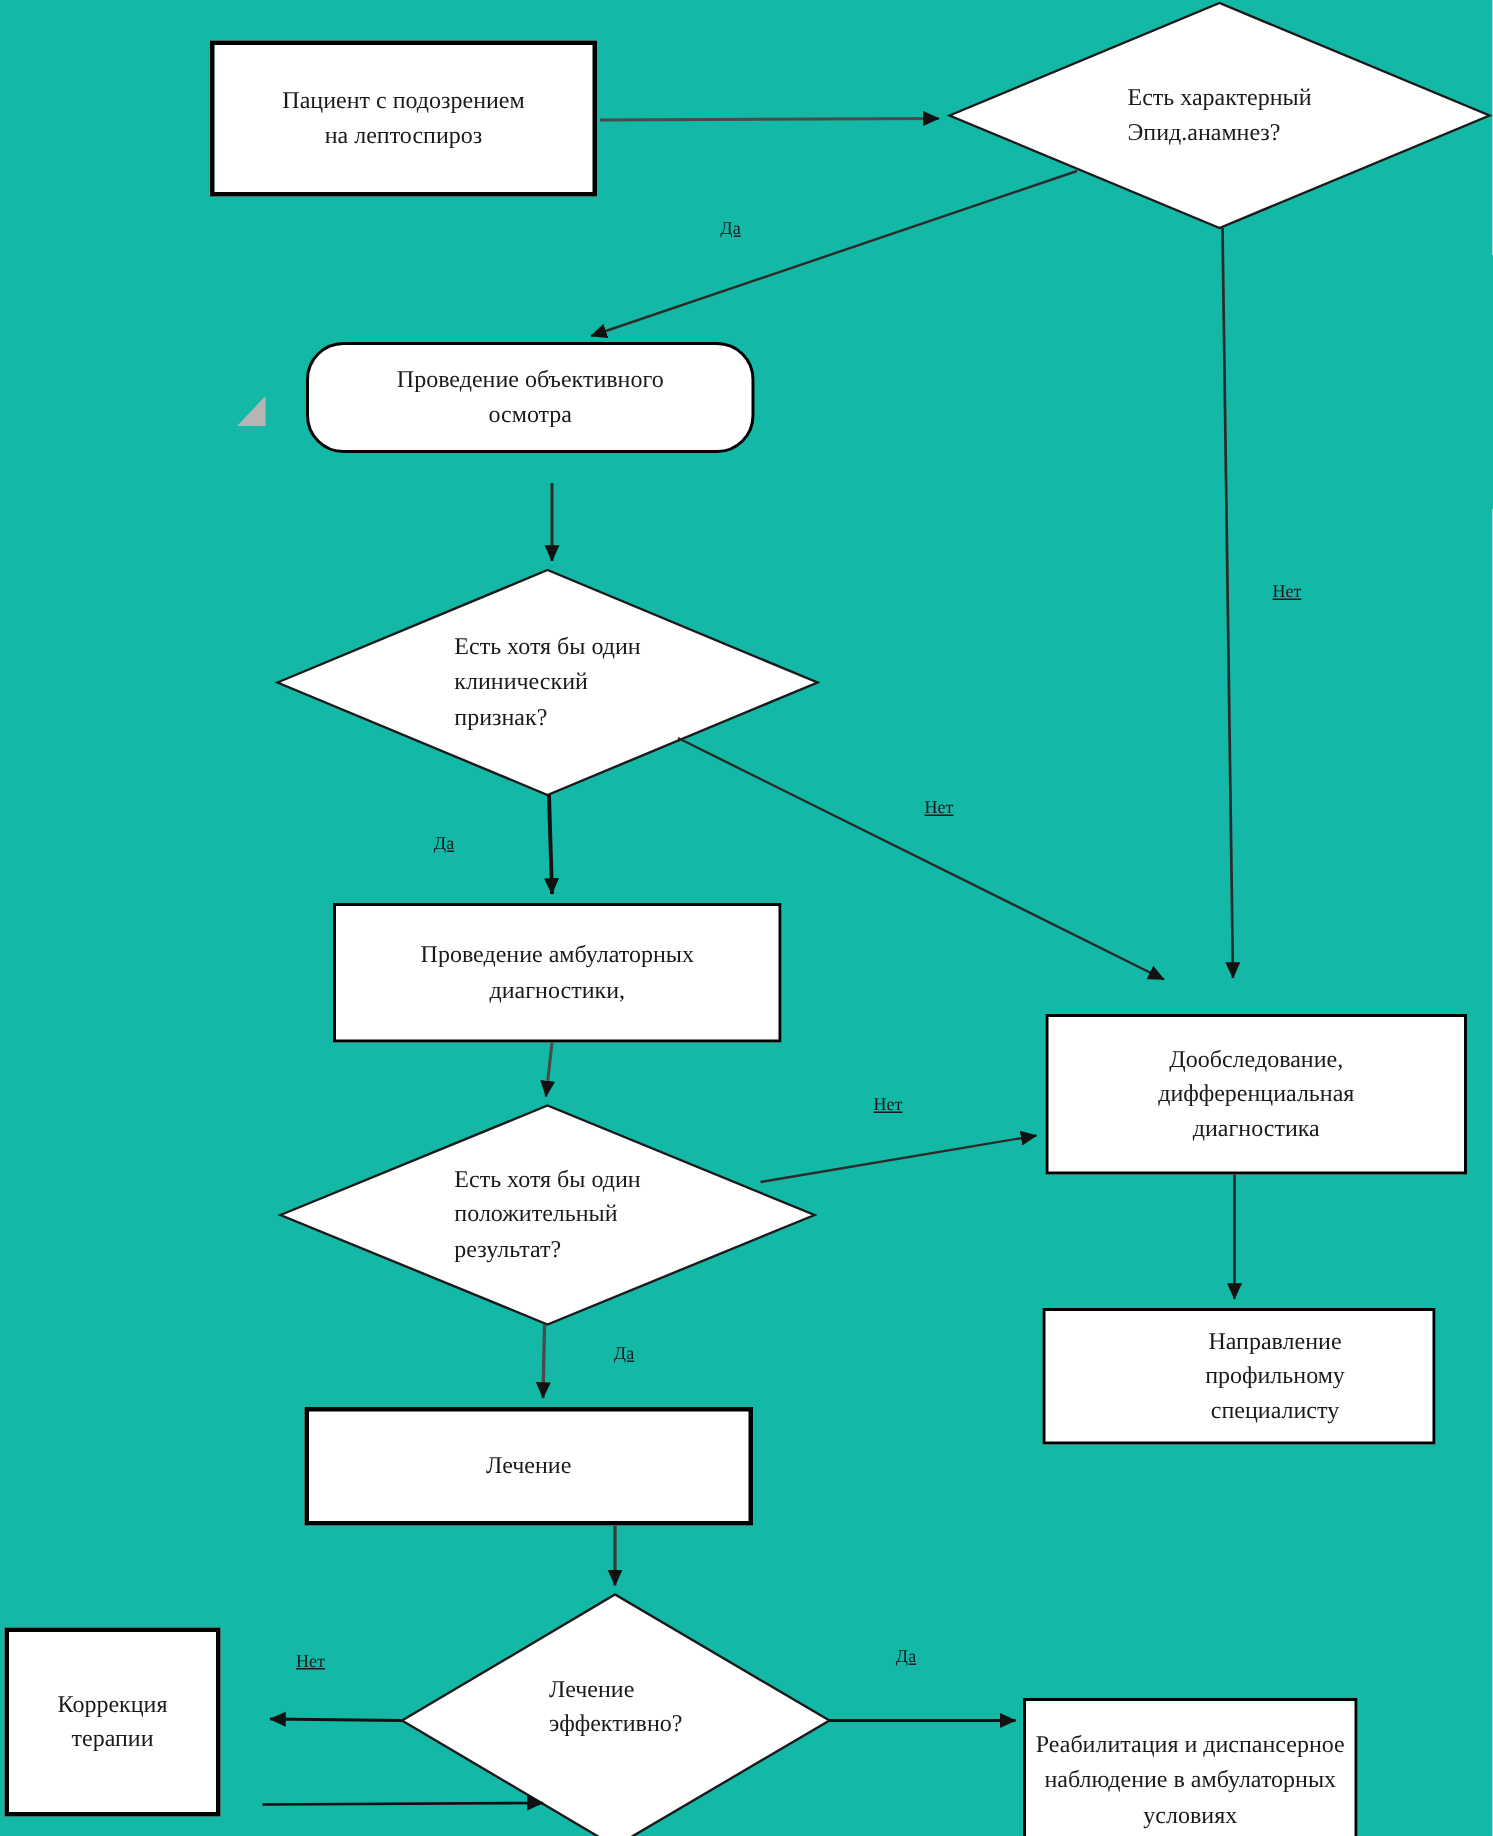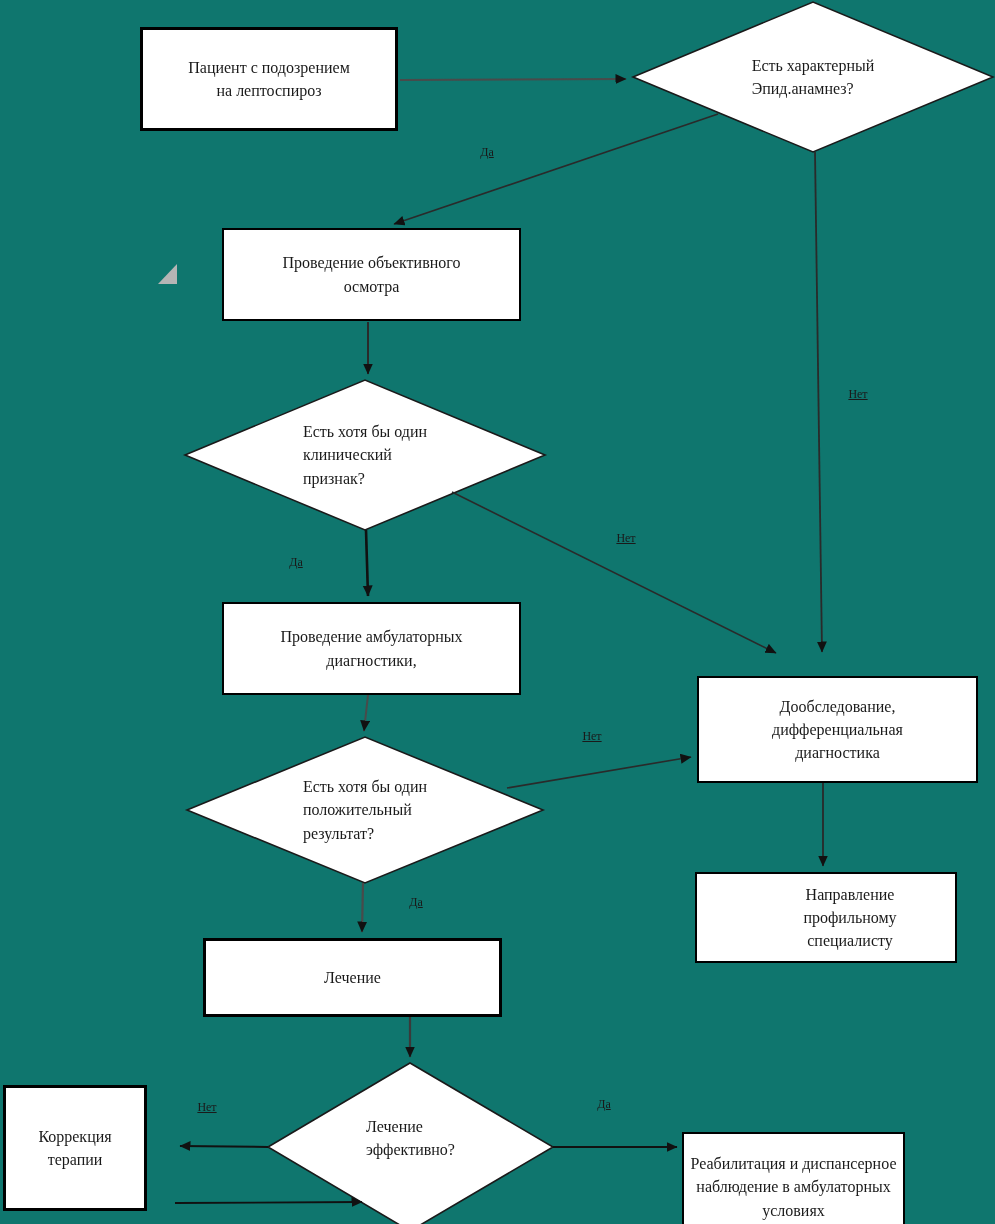--- a/index.html
+++ b/index.html
@@ -4,21 +4,21 @@
 <style>
   html, body {
     margin: 0;
     padding: 0;
     background: #ffffff;
   }
   .canvas {
     position: relative;
     width: 995px;
     height: 1224px;
-    background: #0f766e;
+    background: #14b8a6;
     overflow: hidden;
     font-family: "Liberation Serif", "DejaVu Serif", serif;
     color: #1a1a1a;
   }
   .edges-layer {
     position: absolute;
     left: 0; top: 0;
     width: 995px; height: 1224px;
     z-index: 1;
   }
@@ -63,21 +63,21 @@
     z-index: 2;
     left: 158px;
     top: 264px;
     width: 0;
     height: 0;
     border-right: 19px solid #b5b5b5;
     border-top: 20px solid transparent;
   }
   
   .b-patient   { left:140px; top:27px;   width:258px; height:104px; }
-  .b-exam      { left:222px; top:228px;  width:299px; height:93px;  }
+  .b-exam      { left:204px; top:228px;  width:299px; height:74px;border-radius:25px;  }
   .b-lab       { left:222px; top:602px;  width:299px; height:93px;  }
   .b-treatment { left:203px; top:938px;  width:299px; height:79px;  }
   .b-correction{ left:3px;   top:1085px; width:144px; height:126px; }
   .b-rehab     { left:682px; top:1132px; width:223px; height:110px; }
   .b-followup  { left:697px; top:660px;  width:281px; height:107px;margin-top:16px; }
   .b-referral  { left:695px; top:872px;  width:262px; height:91px;padding-left:48px;  }
   .d-epid      { left:633px; top:8px;    width:360px; height:138px; }
   .d-clinical  { left:185px; top:380px;  width:360px; height:150px; }
   .d-result    { left:187px; top:737px;  width:356px; height:146px; }
   .d-effective { left:268px; top:1063px; width:285px; height:150px; }

